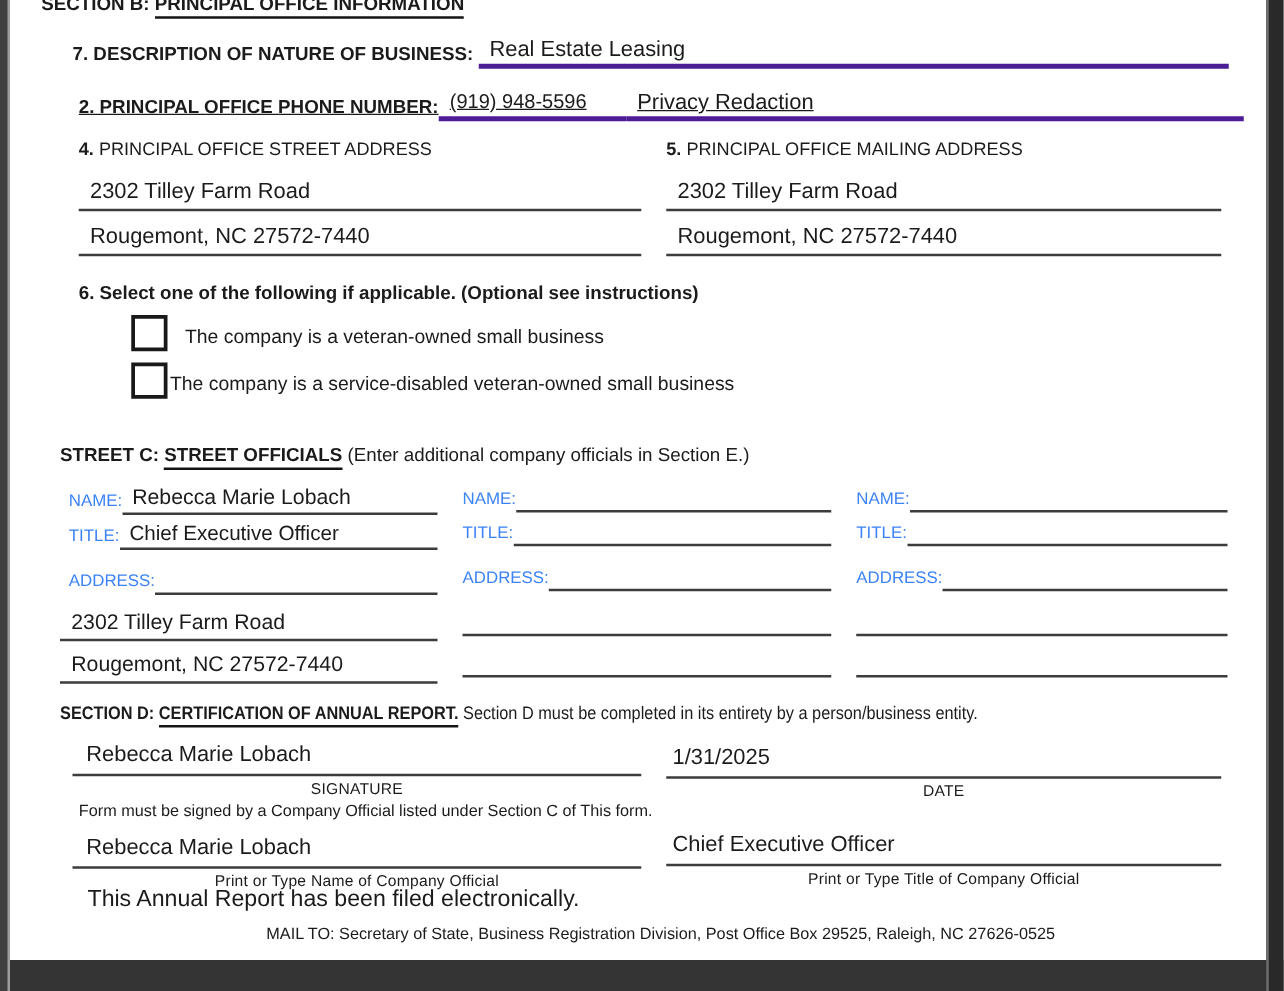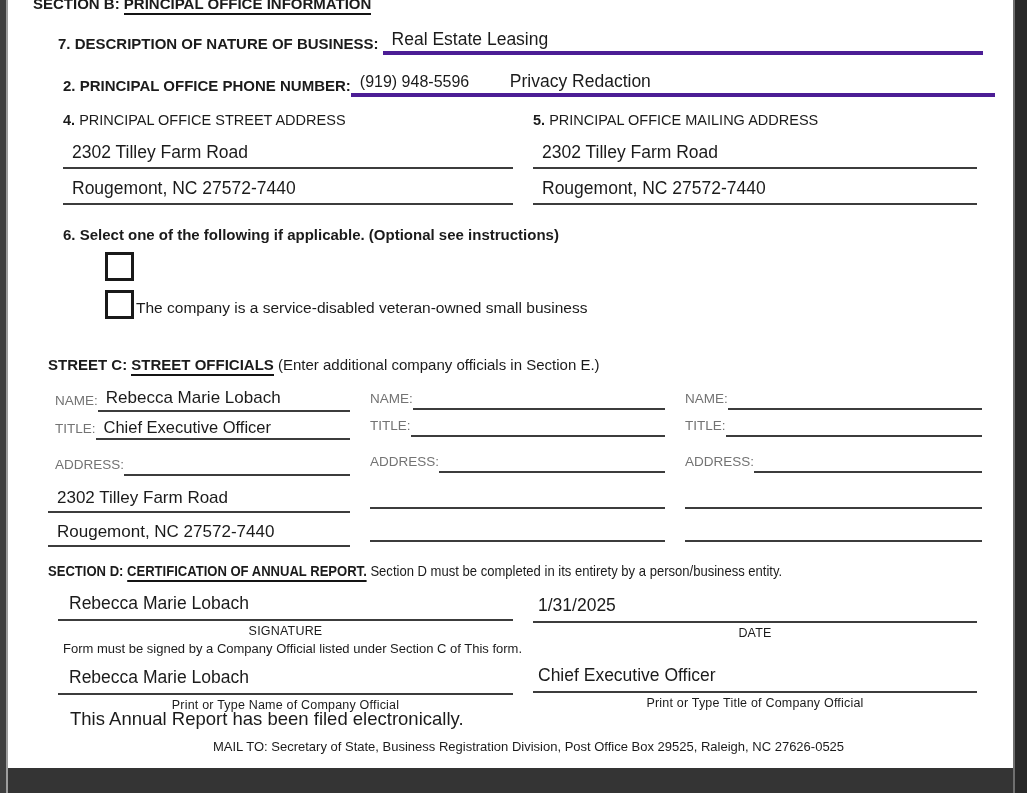--- a/index.html
+++ b/index.html
@@ -21,21 +21,21 @@
   .heading { font-size:15px; font-weight:bold; white-space:nowrap; }
   .heading .uline { border-bottom:2px solid #141414; padding-bottom:1px; }
   .subtext { font-weight:normal; }
   .addr-label { font-size:14.5px; white-space:nowrap; }
   .addr-line {
     font-size:17.5px; border-bottom:2px solid #3c3c3c;
     padding:4px 4px 3px 9px; min-height:29px; line-height:1.25; white-space:nowrap;
   }
   .checkbox { width:29px; height:29px; border:3px solid #191919; background:#fff; flex:0 0 auto; }
   .chk-label { font-size:15.5px; padding-bottom:2px; }
-  .small-lbl { font-size:13.5px; color:#737373; white-space:nowrap; padding-bottom:4px;text-align:right; }
+  .small-lbl { font-size:13.5px; color:#3b82f6; white-space:nowrap; padding-bottom:4px;text-align:right; }
   .off-fieldline {
     border-bottom:2px solid #3c3c3c; padding:0 3px 2px 8px;
     min-height:21px; line-height:1.1; font-size:16.5px; white-space:nowrap; flex:1;
   }
   .off-row { display:flex; align-items:flex-end; }
   .sig-value {
     font-size:17.5px; border-bottom:2px solid #3c3c3c;
     padding:0 4px 5px 11px; min-height:28px; white-space:nowrap;
   }
   .caption { font-size:12.5px; text-align:center; margin-top:3px; letter-spacing:0.2px; }
@@ -52,21 +52,21 @@
   <div class="abs heading" style="left:33px; top:-5px;">
     <span>SECTION B:</span>
     <span class="uline">PRINCIPAL OFFICE INFORMATION</span>
   </div>
 
   <div class="abs flexrow" style="left:58px; top:29px; right:44px;">
     <span class="lbl">7. DESCRIPTION OF NATURE OF BUSINESS:</span>
     <span class="fieldline val" style="flex:1; margin-left:4px;">Real Estate Leasing</span>
   </div>
 
-  <div class="abs flexrow" style="left:63px; top:71px; right:32px;">
+  <div class="abs flexrow" style="left:63px; top:71px; right:32px;text-decoration:underline;">
     <span class="lbl">2. PRINCIPAL OFFICE PHONE NUMBER:</span>
     <span class="fieldline" style="width:150px; font-size:16px;">(919) 948-5596</span>
     <span class="fieldline val" style="flex:1;">Privacy Redaction</span>
   </div>
 
   <div class="abs" style="left:63px; top:112px; width:450px;">
     <div class="addr-label">
       <span class="b">4.</span>
       <span>PRINCIPAL OFFICE STREET ADDRESS</span>
     </div>
@@ -80,20 +80,21 @@
       <span>PRINCIPAL OFFICE MAILING ADDRESS</span>
     </div>
     <div class="addr-line" style="margin-top:10px;">2302 Tilley Farm Road</div>
     <div class="addr-line" style="margin-top:5px;">Rougemont, NC 27572-7440</div>
   </div>
 
   <div class="abs lbl" style="left:63px; top:226px;">6. Select one of the following if applicable. (Optional see instructions)</div>
 
   <div class="abs flexrow" style="left:105px; top:252px; gap:14px;">
     <div class="checkbox"></div>
+    <span class="chk-label">The company is a veteran-owned small business</span>
   </div>
 
   <div class="abs flexrow" style="left:105px; top:290px; gap:2px;">
     <div class="checkbox"></div>
     <span class="chk-label">The company is a service-disabled veteran-owned small business</span>
   </div>
 
   <div class="abs heading" style="left:48px; top:356px;">
     <span>STREET C:</span>
     <span class="uline">STREET OFFICIALS</span>

